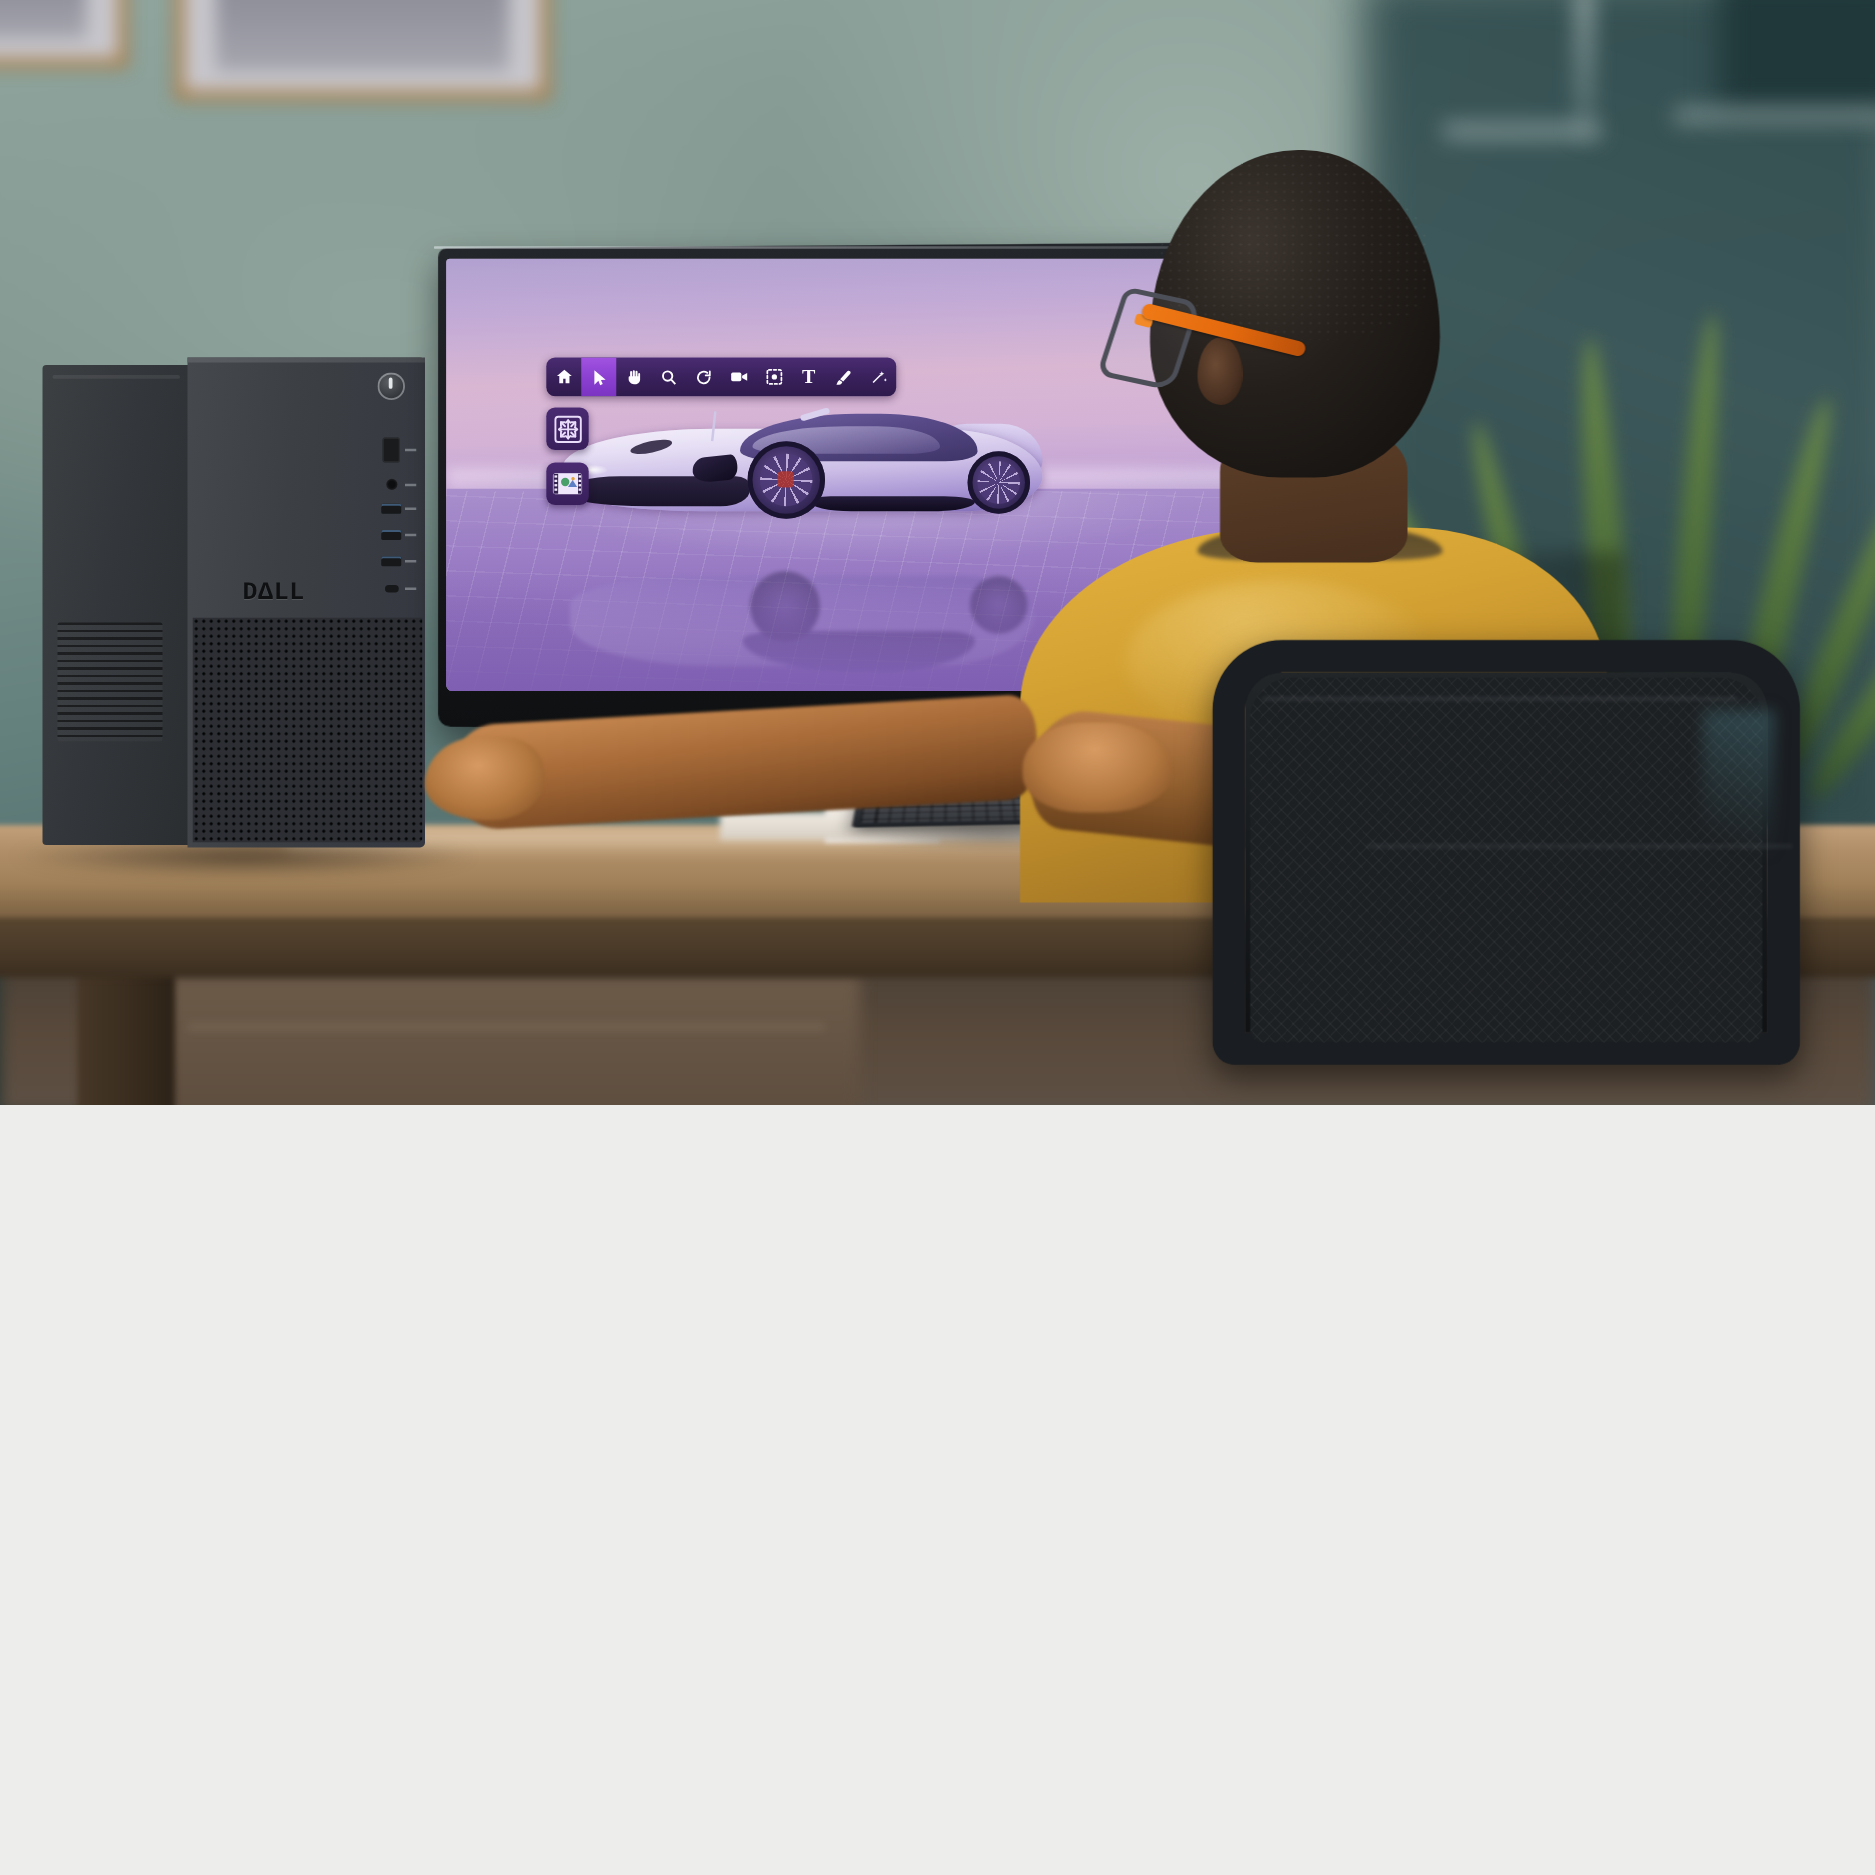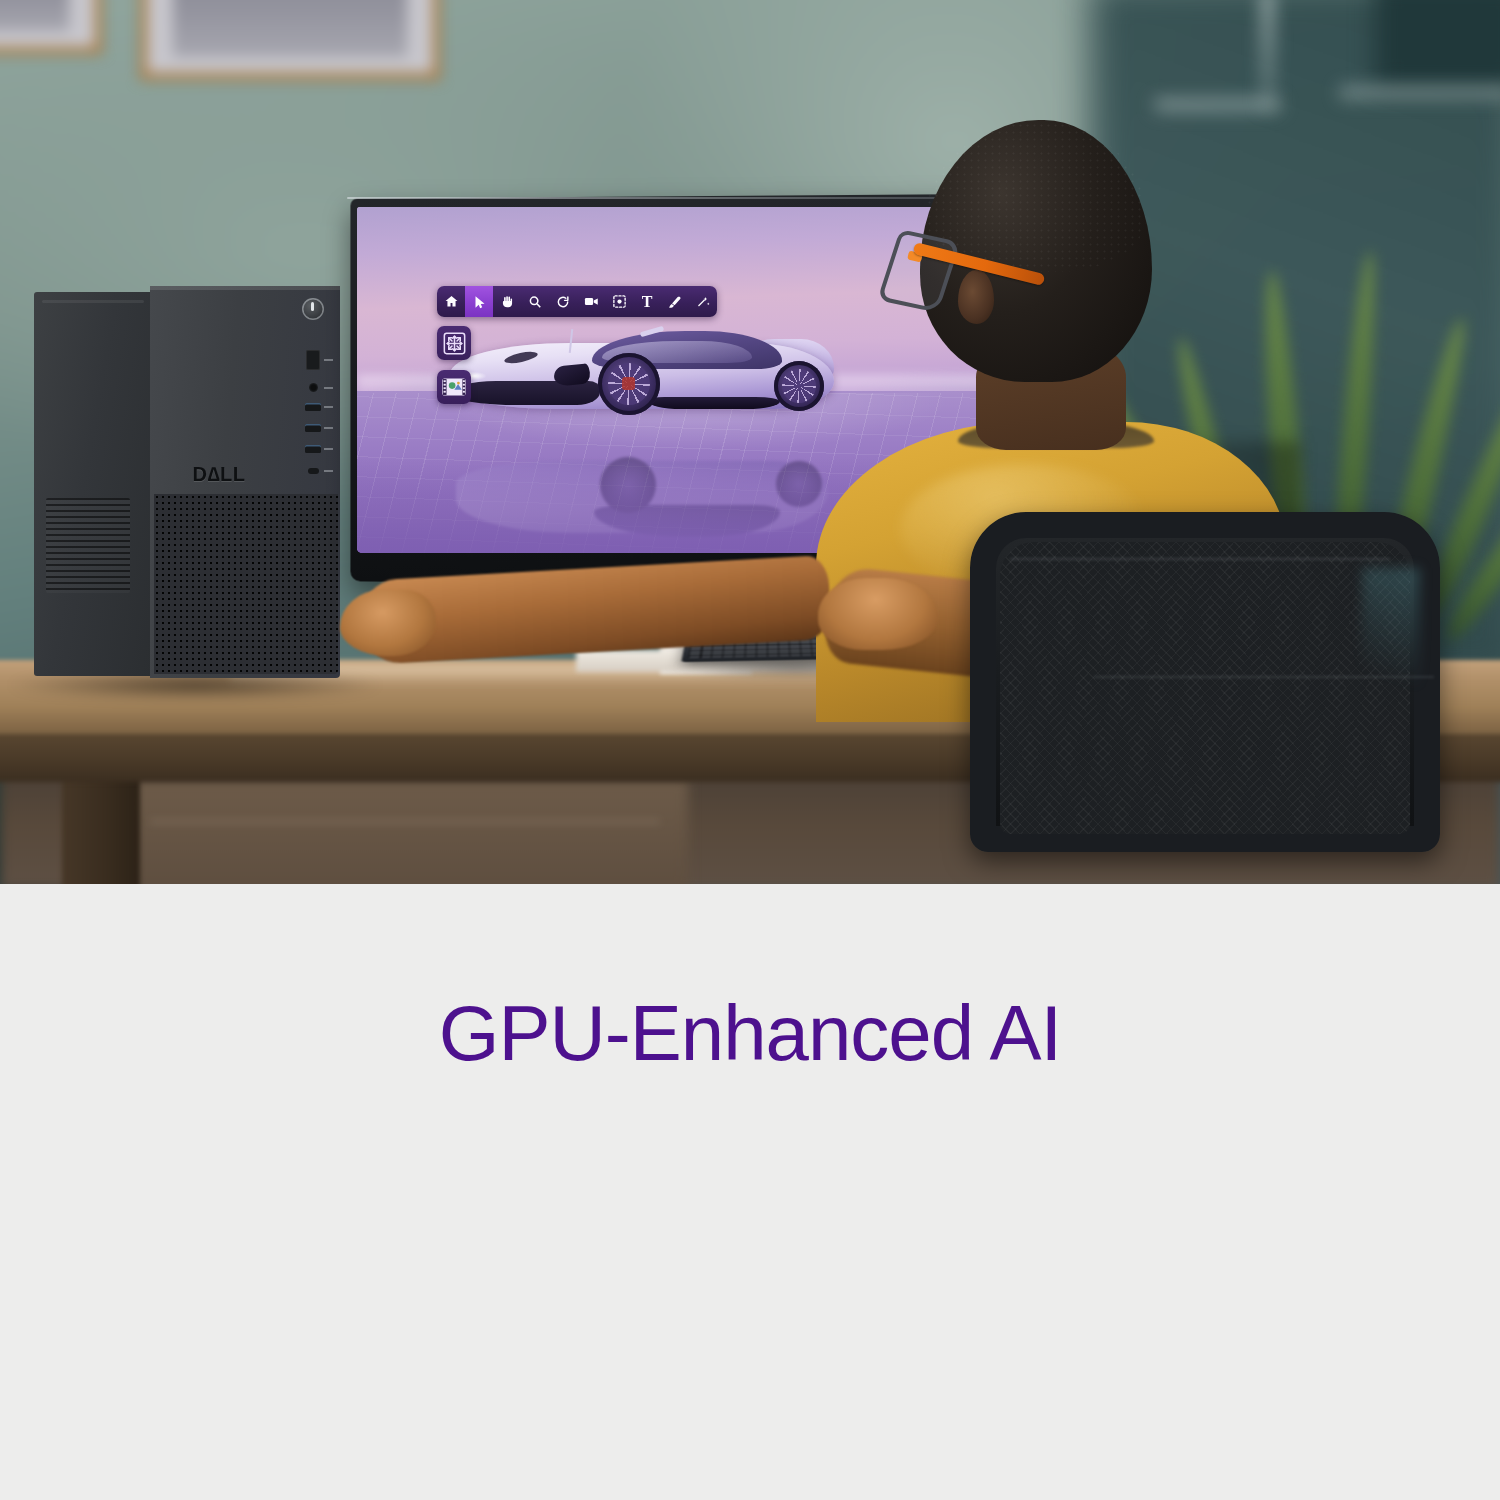--- a/index.html
+++ b/index.html
@@ -229,21 +229,21 @@
   .io-tick {
     position: absolute; left: 290px;
     width: 9px; height: 2px; background: rgba(200,205,210,.45);
   }
   .dell-logo {
     position: absolute;
     left: 152px; top: 176px;
     width: 66px; height: 24px;
     display: flex; align-items: center; justify-content: center;
     color: #0e1012;
-    font-family: Liberation Sans, sans-serif;
+    font-family: Liberation Mono, monospace;
     font-weight: 700;
     font-size: 20px;
     letter-spacing: .5px;
     text-shadow: 0 1px 0 rgba(255,255,255,.12);
   }
   .tower-mesh {
     position: absolute;
     left: 120px; top: 208px; width: 184px; height: 180px;
     background-color: #22252a;
     background-image:
@@ -973,16 +973,15 @@
     <div id="chair">
       <div class="chair-frame"></div>
       <div class="chair-mesh"></div>
       <div class="chair-hl"></div>
       <div class="chair-hl2"></div>
       <div class="chair-glow"></div>
     </div>
   </div>
 
   <div id="copy">
-    <div id="title">GPU-Enhanced AI</div>
   </div>
 
 </div>
 
 </body></html>

